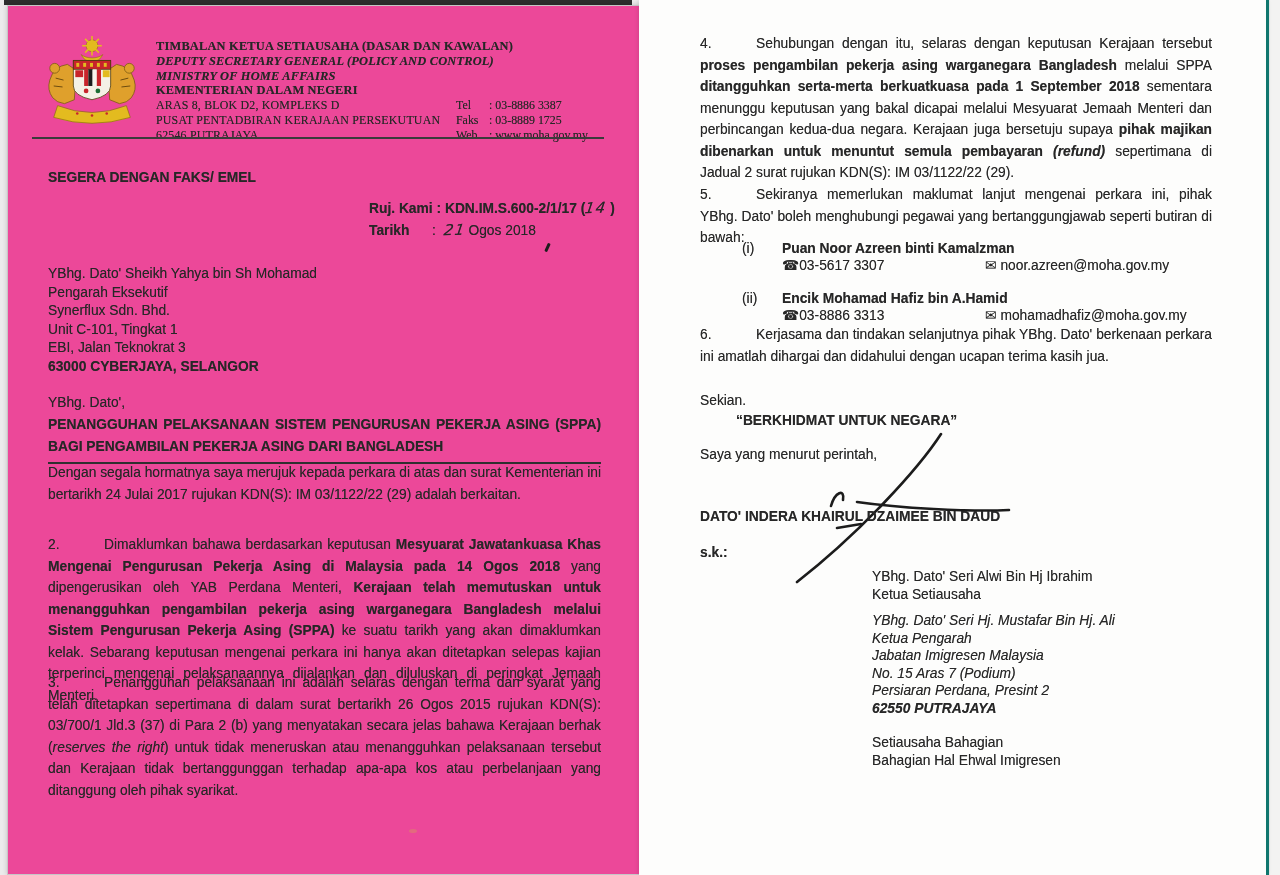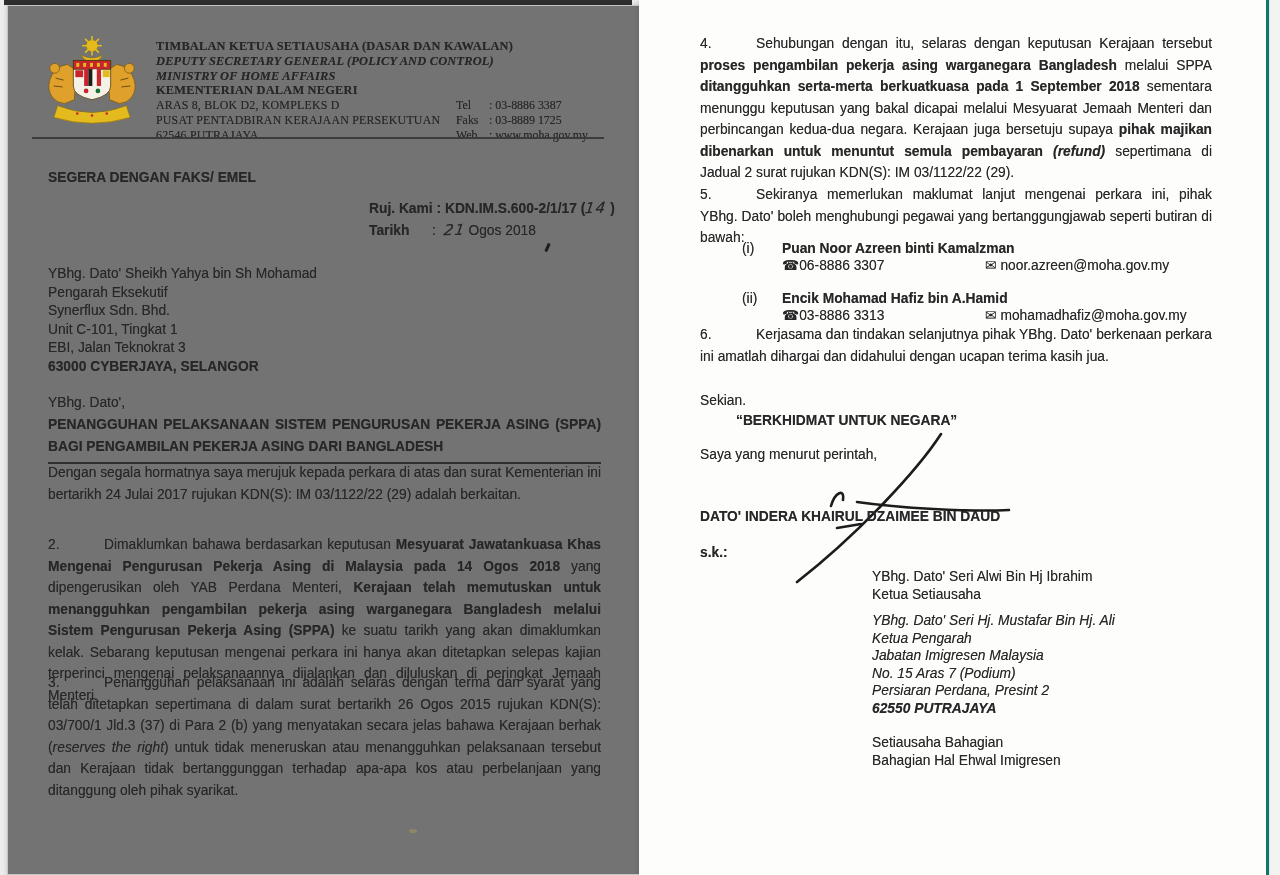--- a/index.html
+++ b/index.html
@@ -4,21 +4,21 @@
 <style>
   html,body{margin:0;padding:0;}
   body{
     width:1280px;height:875px;overflow:hidden;position:relative;
     background:#ececec;font-family:"Liberation Sans",sans-serif;color:#272727;
   }
   .stage{position:absolute;inset:0;}
   .topbar{position:absolute;left:4px;top:0;width:628px;height:5px;background:#2e2e2e;}
   .page{position:absolute;box-sizing:border-box;}
   .page1{
-    left:7px;top:5px;width:728px;height:870px;background:#737373;
+    left:7px;top:5px;width:728px;height:870px;background:#ec4899;
     border:1px solid #c6c6c6;box-shadow:0 0 5px rgba(0,0,0,.18);
   }
   .page2{
     left:639px;top:0;width:630px;height:875px;background:#fdfdfc;
     border-right:3px solid #0f766e;box-shadow:-1px 0 4px rgba(0,0,0,.10);
   }
   .rightstrip{position:absolute;left:1270px;top:0;width:10px;height:875px;background:#f3f3f2;}
   .abs{position:absolute;}
   .scan{text-shadow:0 0 .5px rgba(40,40,40,.55);}
   .b{font-weight:bold;}
@@ -168,21 +168,21 @@
     </div>
 
     <div class="para p2col scan" style="top:184px;">
       <span class="pnum">5.</span><span><span>Sekiranya memerlukan maklumat lanjut mengenai perkara ini, pihak YBhg. Dato' boleh menghubungi pegawai yang bertanggungjawab seperti butiran di bawah:</span></span>
     </div>
 
     <div class="abs t scan" style="left:103px;top:238px;">
       <span>(i)</span>
       <span class="b" style="position:absolute;left:40px;white-space:nowrap;">Puan Noor Azreen binti Kamalzman</span>
       <div style="position:absolute;left:40px;top:17px;white-space:nowrap;">
-        <span>☎</span><span>06-8886 3307</span>
+        <span>☎</span><span>03-5617 3307</span>
       </div>
       <div style="position:absolute;left:243px;top:17px;white-space:nowrap;">
         <span>✉</span> <span>noor.azreen@moha.gov.my</span>
       </div>
     </div>
 
     <div class="abs t scan" style="left:103px;top:288px;">
       <span>(ii)</span>
       <span class="b" style="position:absolute;left:40px;white-space:nowrap;">Encik Mohamad Hafiz bin A.Hamid</span>
       <div style="position:absolute;left:40px;top:17px;white-space:nowrap;">

